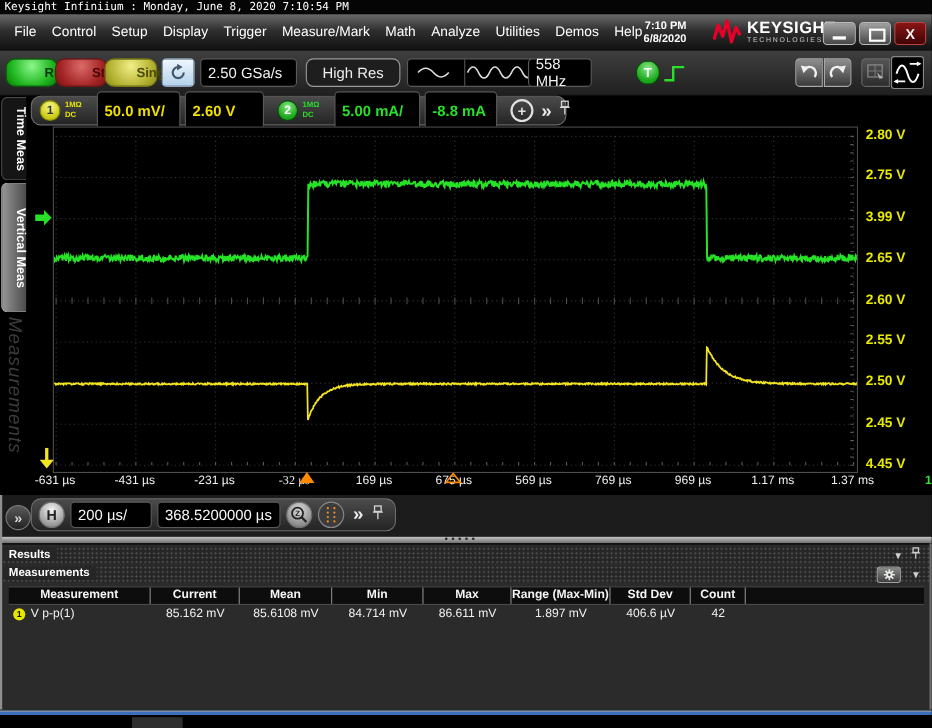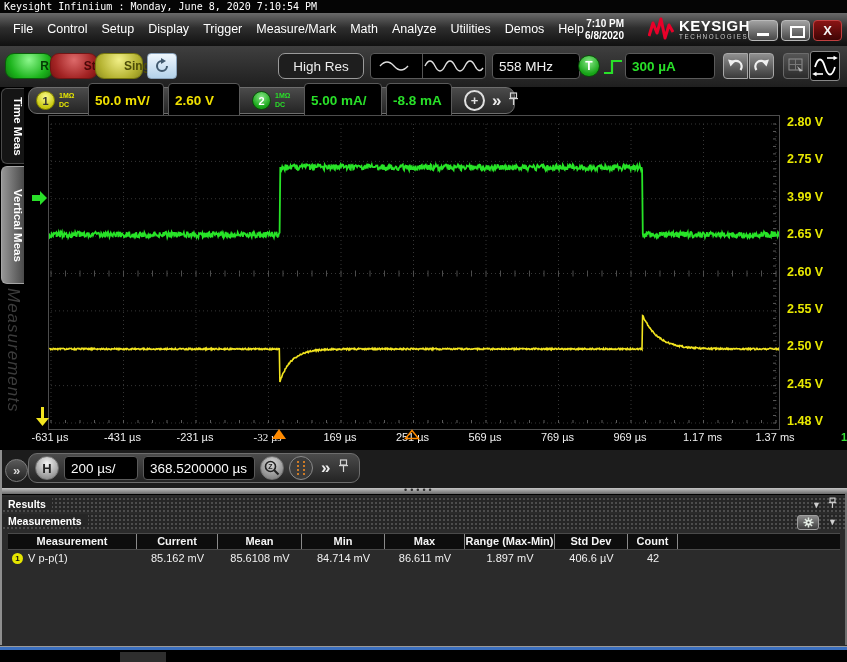--- a/index.html
+++ b/index.html
@@ -36,21 +36,21 @@
   .run{left:5px;width:41px;background:radial-gradient(circle at 50% 25%,#8cf78c,#1cb41c 65%,#0d7a0d);color:#053a05;border-color:#0a5c0a;}
   .stop{left:50px;width:41px;background:radial-gradient(circle at 50% 25%,#dd6a6a,#a32424 65%,#7a1212);color:#4a0808;border-color:#701515;}
   .single{left:95px;width:46px;background:radial-gradient(circle at 50% 25%,#f1ef86,#b5b332 65%,#8a8a1d);color:#4c4c08;border-color:#77770f;}
   .refreshbtn{left:147px;width:30px;background:linear-gradient(#f0f7fd,#b4d2ea);border:1px solid #8aa3bb;border-radius:4px;}
   .display{background:#000;border:1px solid #5a5a5a;border-radius:4px;color:#f2f2f2;font-size:13.5px;padding:0 6px;justify-content:flex-start;}
   .srate{left:182px;width:88px;}
   .highres{left:278px;width:86px;background:#1e1e1e;border:1px solid #9a9a9a;border-radius:7px;color:#ededed;font-size:13.5px;}
   .sinefield{left:370px;width:116px;background:#000;border:1px solid #5a5a5a;border-radius:4px;padding:0;}
   .sinecell{height:100%;display:flex;align-items:center;justify-content:center;flex:1;}
   .sinecell+.sinecell{border-left:1px solid #555;}
-  .bw{left:492px;width:88px;}
+  .bw{left:480px;width:58px;}
   .tcircle{left:578px;top:9px;width:22px;height:22px;border-radius:50%;
            background:radial-gradient(circle at 50% 30%,#86e886,#17a517 70%);border:1px solid #0a4d0a;
            color:#fff;font-weight:bold;font-size:12px;}
   .edgeicon{left:603px;top:8px;width:20px;}
   .tlevel{left:625px;width:90px;color:#29e029;font-weight:bold;}
   .histbtn{width:25px;background:linear-gradient(#8f8f8f,#3a3a3a);border:1px solid #a8a8a8;}
   .undo{left:723px;border-radius:4px 0 0 4px;}
   .redo{left:749px;border-radius:0 4px 4px 0;}
   .dimicon{left:783px;width:26px;background:linear-gradient(#5d5d5d,#2e2e2e);border:1px solid #787878;border-radius:4px 0 0 4px;opacity:.8;}
   .waveicon{left:810px;top:5px;width:30px;height:30px;background:#000;border:1px solid #888;border-radius:3px;}
@@ -182,41 +182,41 @@
   <div class="toolbar">
     <div class="tb pillbtn run">Run</div>
     <div class="tb pillbtn stop">Stop</div>
     <div class="tb pillbtn single">Single</div>
     <div class="tb refreshbtn">
       <svg width="16" height="16" viewBox="0 0 16 16">
         <path d="M13 8 A5 5 0 1 1 8 3" fill="none" stroke="#41596e" stroke-width="2"></path>
         <polygon points="7,0 12,3 7,6" fill="#41596e"></polygon>
       </svg>
     </div>
+    <div class="tb display srate">2.50 GSa/s</div>
     <div class="tb highres">High Res</div>
     <div class="tb sinefield">
       <span class="sinecell">
         <svg width="40" height="20" viewBox="0 0 40 20">
             <path d="M3 10 q7 -8 14 0 q7 8 14 0" fill="none" stroke="#e0e0e0" stroke-width="1.4"></path>
           </svg>
       </span>
       <span class="sinecell">
         <svg width="62" height="20" viewBox="0 0 62 20">
             <path d="M2 10 q5 -10 10 0 q5 10 10 0 q5 -10 10 0 q5 10 10 0 q5 -10 10 0 q4 8 8 2" fill="none" stroke="#e0e0e0" stroke-width="1.4"></path>
           </svg>
       </span>
     </div>
     <div class="tb display bw">558 MHz</div>
     <div class="tb tcircle">T</div>
     <div class="tb edgeicon">
       <svg width="20" height="20" viewBox="0 0 20 20">
           <polyline points="1,16 9,16 9,4 19,4" fill="none" stroke="#29e029" stroke-width="2.2"></polyline>
         </svg>
     </div>
-    <div class="tb display tlevel">300 µA</div>
     <div class="tb histbtn undo">
       <svg width="17" height="17" viewBox="0 0 17 17">
         <path d="M13.5 12 A5.5 5.5 0 1 0 4.5 5" fill="none" stroke="#efefef" stroke-width="2.2"></path>
         <polygon points="1,1.5 8.5,3 3.5,8.5" fill="#efefef"></polygon>
       </svg>
     </div>
     <div class="tb histbtn redo">
       <svg width="17" height="17" viewBox="0 0 17 17">
         <path d="M3.5 12 A5.5 5.5 0 1 1 12.5 5" fill="none" stroke="#efefef" stroke-width="2.2"></path>
         <polygon points="16,1.5 8.5,3 13.5,8.5" fill="#efefef"></polygon>
@@ -444,29 +444,29 @@
   </div>
   <div class="ylabels" id="y-axis-labels">
       <span style="top: 115px;">2.80 V</span>
       <span style="top: 152.375px;">2.75 V</span>
       <span style="top: 189.75px;">3.99 V</span>
       <span style="top: 227.125px;">2.65 V</span>
       <span style="top: 264.5px;">2.60 V</span>
       <span style="top: 301.875px;">2.55 V</span>
       <span style="top: 339.25px;">2.50 V</span>
       <span style="top: 376.625px;">2.45 V</span>
-      <span style="top: 414px;">1.48 V</span>
+      <span style="top: 414px;">4.45 V</span>
     </div>
   <div class="xlabels" id="x-axis-labels">
       <span style="left: 50px;">-631 µs</span>
       <span style="left: 122.5px;">-431 µs</span>
       <span style="left: 195px;">-231 µs</span>
       <span style="left: 267.5px; font-family: Liberation Serif, serif;">-32 µs</span>
       <span style="left: 340px; text-align: center;">169 µs</span>
-      <span style="left: 412.5px;">251 µs</span>
+      <span style="left: 412.5px;">675 µs</span>
       <span style="left: 485px;">569 µs</span>
       <span style="left: 557.5px;">769 µs</span>
       <span style="left: 630px;">969 µs</span>
       <span style="left: 702.5px;">1.17 ms</span>
       <span style="left: 775px;">1.37 ms</span>
       <span class="overflow" style="left: 841px;">1</span>
     </div>
 
   <div class="tri-solid" id="trig-solid" style="left: 271.737px;"></div>
   <svg class="tri-hollow" id="trig-hollow" width="16" height="11" viewBox="0 0 16 11" style="left: 404.326px;">

